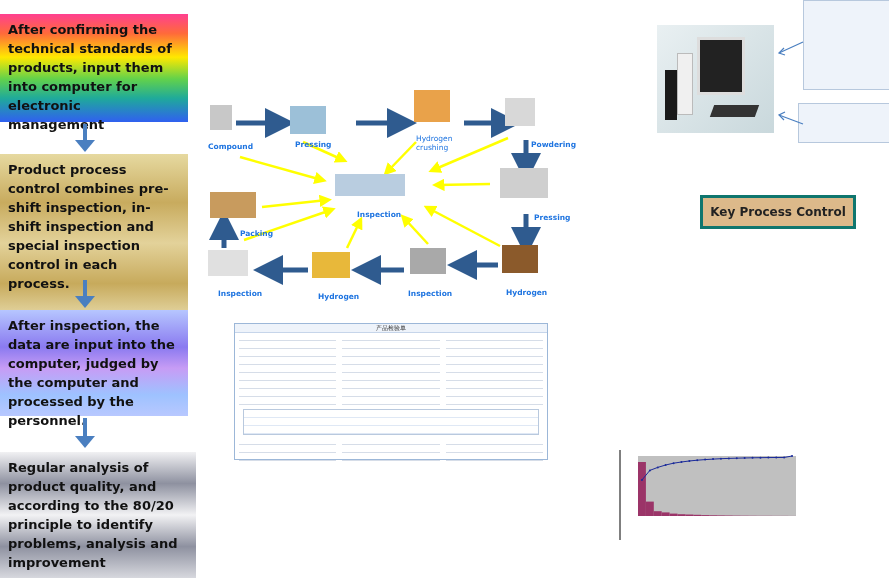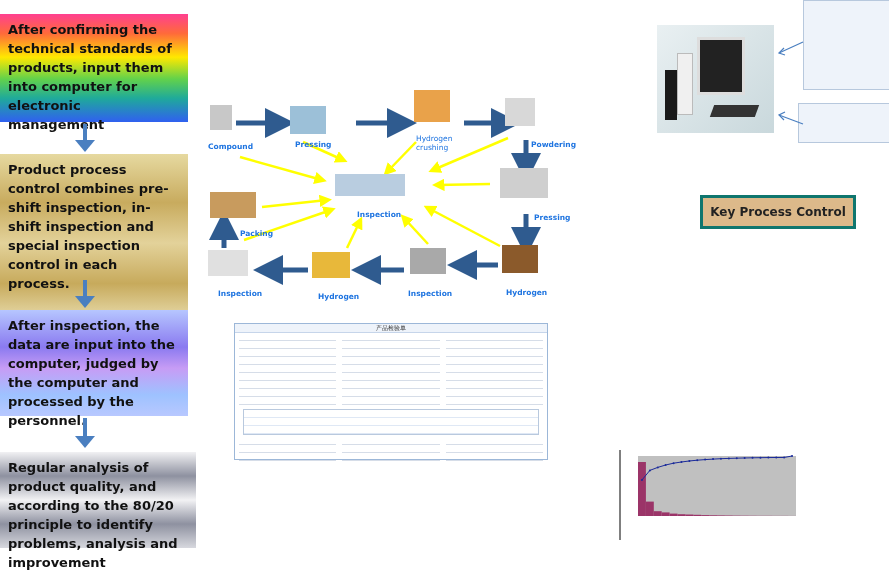--- a/index.html
+++ b/index.html
@@ -1,21 +1,21 @@
 <!DOCTYPE html>
 <html><head>
 <meta charset="utf-8">
 <style>
   html,body{margin:0;padding:0;}
   body{width:889px;height:580px;position:relative;background:#fff;overflow:hidden;font-family:"DejaVu Sans",sans-serif;}
   .box{position:absolute;left:0;width:188px;box-sizing:border-box;padding:6px 8px;font-family:"DejaVu Sans",sans-serif;font-weight:bold;font-size:13px;line-height:19px;color:#111;}
   #b1{top:14px;height:108px;background:linear-gradient(180deg,#ff4090 0%,#ff6a3a 18%,#ffe800 40%,#63d24a 60%,#1faa9a 78%,#3060f0 100%);}
   #b2{top:154px;height:162px;background:linear-gradient(180deg,#e6d9a0 0%,#c8ab5e 30%,#e3d29a 55%,#c7aa5c 80%,#e4d6a3 100%);}
   #b3{top:310px;height:106px;background:linear-gradient(180deg,#b6c6ff 0%,#8a7af0 35%,#c79cf5 55%,#9ec2ff 80%,#b8c8ff 100%);}
-  #b4{top:452px;height:96px;width:196px;background:linear-gradient(180deg,#f1f1f3 0%,#8e91a0 25%,#f2f2f4 50%,#8e91a0 75%,#d7d8de 100%);}
+  #b4{top:452px;height:126px;width:196px;background:linear-gradient(180deg,#f1f1f3 0%,#8e91a0 25%,#f2f2f4 50%,#8e91a0 75%,#d7d8de 100%);}
   .varrow{position:absolute;left:80px;width:10px;}
   .varrow .shaft{position:absolute;left:3px;top:0;width:4px;background:#4a7fc0;}
   .varrow .head{position:absolute;left:-5px;width:0;height:0;border-left:10px solid transparent;border-right:10px solid transparent;border-top:12px solid #4a7fc0;}
   .lbl{position:absolute;font-family:"DejaVu Sans",sans-serif;font-size:7.5px;font-weight:bold;color:#1e74e0;}
   #form{position:absolute;left:234px;top:323px;width:312px;height:135px;border:1px solid #9cb7d8;background:#fff;}
   #form .hdr{height:8px;background:#eef3fa;border-bottom:1px solid #c6d5ea;font-size:6px;text-align:center;color:#333;line-height:8px;}
   #form .row{height:6px;margin:2px 4px;display:flex;gap:6px;}
   #form .row span{flex:1;border-bottom:1px solid #d6dde8;}
   #form .grid{margin:4px 8px;height:24px;border:1px solid #b9c9de;background:repeating-linear-gradient(180deg,#fff 0,#fff 7px,#dfe8f5 7px,#dfe8f5 8px);}
   #pc{position:absolute;left:657px;top:25px;width:117px;height:108px;background:linear-gradient(135deg,#e9f0f2,#c9d8dc);}

